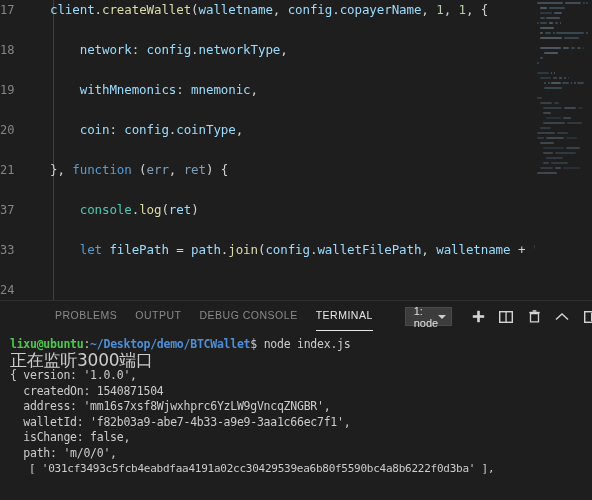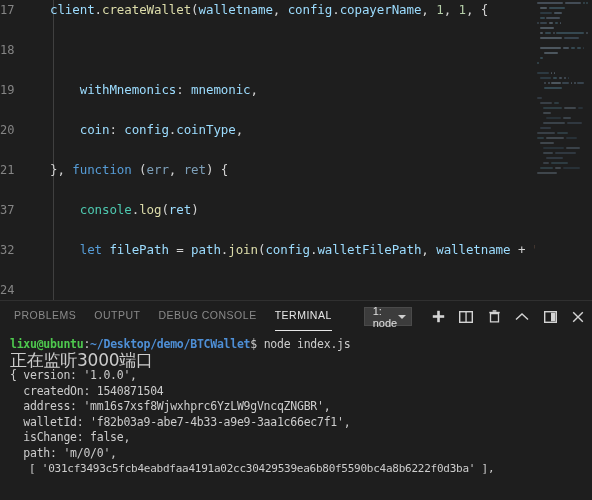--- a/index.html
+++ b/index.html
@@ -54,21 +54,21 @@
   .mm-line { position:absolute; height:2px; border-radius:1px; }
 
   
   #panel {
     position:absolute; left:0; top:300px; width:592px; height:200px;
     background:#1e1e1e; border-top:1px solid #303030;
   }
   #panel-header {
     position:relative; height:31px; width:592px;
     background:#1e1e1e;
-    display:flex; align-items:center;
+    display:flex; align-items:center;padding-left:41px;
   }
   .ptab {
     font-family:"Liberation Sans",sans-serif;
     font-size:10.5px; letter-spacing:0.5px;
     color:#8a8a8a; padding:0 0 2px 0; margin-right:18px;
     height:28px; display:flex; align-items:center; cursor:pointer;
     border-bottom:1px solid transparent; white-space:nowrap;
   }
   .ptab:first-child { margin-left:14px; }
   .ptab.active { color:#e7e7e7; border-bottom:1px solid #e7e7e7; }
@@ -119,20 +119,21 @@
     <div id="code-area">
       <div class="guide g1"></div>
 
       <div class="code-line" style="top:0">
         <span class="ln">17</span>
         <span class="lc"><span class="t-obj">client</span><span class="t-punc">.</span><span class="t-func">createWallet</span><span class="t-punc">(</span><span class="t-var">walletname</span><span class="t-punc">, </span><span class="t-obj">config</span><span class="t-punc">.</span><span class="t-var">copayerName</span><span class="t-punc">, </span><span class="t-num">1</span><span class="t-punc">, </span><span class="t-num">1</span><span class="t-punc">, {</span></span>
       </div>
 
       <div class="code-line" style="top:20px">
         <span class="ln">18</span>
+        <span class="lc">    <span class="t-var">network</span><span class="t-punc">: </span><span class="t-obj">config</span><span class="t-punc">.</span><span class="t-var">networkType</span><span class="t-punc">,</span></span>
       </div>
 
       <div class="code-line" style="top:40px">
         <span class="ln">19</span>
         <span class="lc">    <span class="t-var">withMnemonics</span><span class="t-punc">: </span><span class="t-var">mnemonic</span><span class="t-punc">,</span></span>
       </div>
 
       <div class="code-line" style="top:60px">
         <span class="ln">20</span>
         <span class="lc">    <span class="t-var">coin</span><span class="t-punc">: </span><span class="t-obj">config</span><span class="t-punc">.</span><span class="t-var">coinType</span><span class="t-punc">,</span></span>
@@ -142,21 +143,21 @@
         <span class="ln">21</span>
         <span class="lc"><span class="t-punc">}, </span><span class="t-key">function</span><span class="t-punc"> (</span><span class="t-var" style="color:#7d9fb8">err</span><span class="t-punc">, </span><span class="t-var" style="color:#7d9fb8">ret</span><span class="t-punc">) {</span></span>
       </div>
 
       <div class="code-line" style="top:100px">
         <span class="ln">37</span>
         <span class="lc">    <span class="t-ns">console</span><span class="t-punc">.</span><span class="t-func">log</span><span class="t-punc">(</span><span class="t-var">ret</span><span class="t-punc">)</span></span>
       </div>
 
       <div class="code-line" style="top:120px">
-        <span class="ln">32</span>
+        <span class="ln">33</span>
         <span class="lc">    <span class="t-key">let</span><span class="t-punc"> </span><span class="t-var">filePath</span><span class="t-punc"> = </span><span class="t-obj">path</span><span class="t-punc">.</span><span class="t-func">join</span><span class="t-punc">(</span><span class="t-obj">config</span><span class="t-punc">.</span><span class="t-var">walletFilePath</span><span class="t-punc">, </span><span class="t-var">walletname</span><span class="t-punc"> + </span><span class="t-str">".dat</span></span>
       </div>
 
       <div class="code-line" style="top:140px">
         <span class="ln">24</span>
       </div>
 
     </div>
 
     <div id="minimap">

